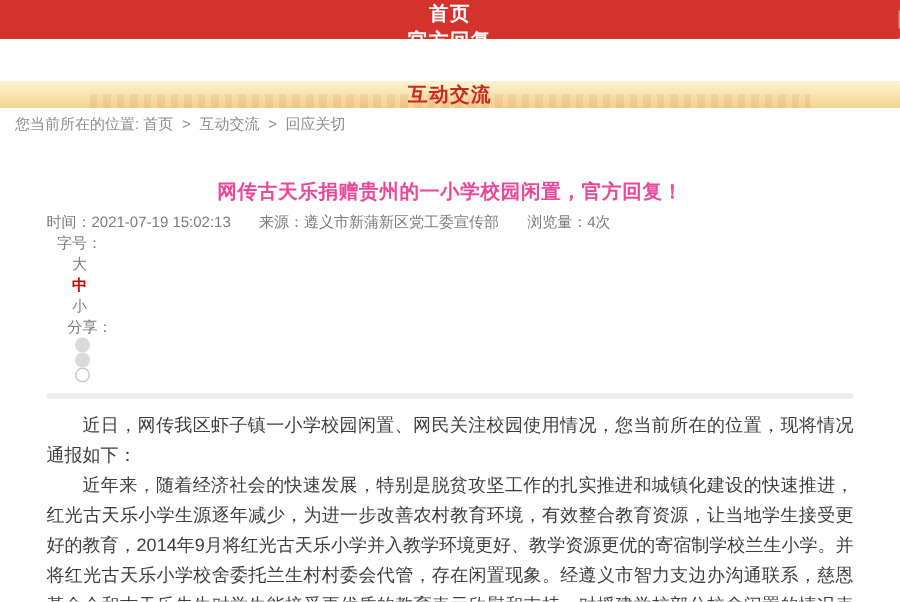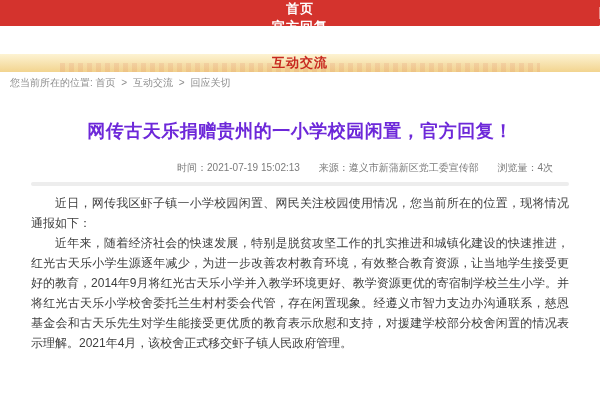--- a/index.html
+++ b/index.html
@@ -17,24 +17,24 @@
   .nav-item.active::before { content:""; position:absolute; left:10%; right:10%;
     bottom:0; height:9px;
     background:repeating-linear-gradient(90deg, rgba(199,41,31,0.10) 0 5px,
       rgba(199,41,31,0.02) 5px 9px); }
   
   .breadcrumb { padding:11px 10px 0 10px; font-size:10px; color:#8d8d8d;margin-top:39px; }
   .breadcrumb a { color:#8d8d8d; text-decoration:none; cursor:pointer; }
   .crumb-sep { margin:0 3px; }
   
   .article { width:538px; margin:0 auto; }
-  .title { margin-top:29px; text-align:center; font-size:18px; font-weight:bold;
-    color:#6d28d9; letter-spacing:0.5px; }
-  .meta { margin-top:18px; display:flex; justify-content:space-between;
-    font-size:10px; color:#7b7b7b; align-items:flex-end; }
+  .title { margin-top:29px; text-align:center; font-size:13px; font-weight:bold;
+    color:#ec4899; letter-spacing:0.5px; }
+  .meta { margin-top:4px; display:flex; justify-content:space-between;
+    font-size:10px; color:#7b7b7b; align-items:flex-start; }
   .meta-left span.group { margin-right:16px; }
   .meta-right { display:flex; align-items:center; }
   .size-btn { cursor:pointer; margin:0 1px; color:#7b7b7b; }
   .size-btn.active { color:#cc0000; font-weight:bold; }
   .share-label { margin-left:14px; }
   .share-icon { display:inline-block; width:10px; height:10px; border-radius:50%;
     background:#dadada; margin-left:3px; vertical-align:-1px; cursor:pointer; }
   .share-icon.ring { background:#ffffff; border:1.5px solid #c9c9c9; }
   .divider { margin-top:7px; height:4px; border-radius:2px; background:#ededed; }
   .body-text { margin-top:7px; font-size:12px; color:#3d3d3d; line-height:20px;
@@ -64,20 +64,30 @@
 
 <div class="article">
   <div class="title">网传古天乐捐赠贵州的一小学校园闲置，官方回复！</div>
 
   <div class="meta">
     <div class="meta-left">
       <span class="group"><span>时间：</span><span>2021-07-19 15:02:13</span></span>
       <span class="group"><span>来源：</span><span>遵义市新蒲新区党工委宣传部</span></span>
       <span class="group"><span>浏览量：</span><span>4次</span></span>
     </div>
+    <div class="meta-right">
+      <span>字号：</span>
+      <span class="size-btn">大</span>
+      <span class="size-btn active">中</span>
+      <span class="size-btn">小</span>
+      <span class="share-label">分享：</span>
+      <span class="share-icon"></span>
+      <span class="share-icon"></span>
+      <span class="share-icon ring"></span>
+    </div>
   </div>
 
   <div class="divider"></div>
 
   <div class="body-text">
     <p>近日，网传我区虾子镇一小学校园闲置、网民关注校园使用情况，您当前所在的位置，现将情况通报如下：</p>
     <p>近年来，随着经济社会的快速发展，特别是脱贫攻坚工作的扎实推进和城镇化建设的快速推进，红光古天乐小学生源逐年减少，为进一步改善农村教育环境，有效整合教育资源，让当地学生接受更好的教育，2014年9月将红光古天乐小学并入教学环境更好、教学资源更优的寄宿制学校兰生小学。并将红光古天乐小学校舍委托兰生村村委会代管，存在闲置现象。经遵义市智力支边办沟通联系，慈恩基金会和古天乐先生对学生能接受更优质的教育表示欣慰和支持，对援建学校部分校舍闲置的情况表示理解。2021年4月，该校舍正式移交虾子镇人民政府管理。</p>
 
   </div>
 

